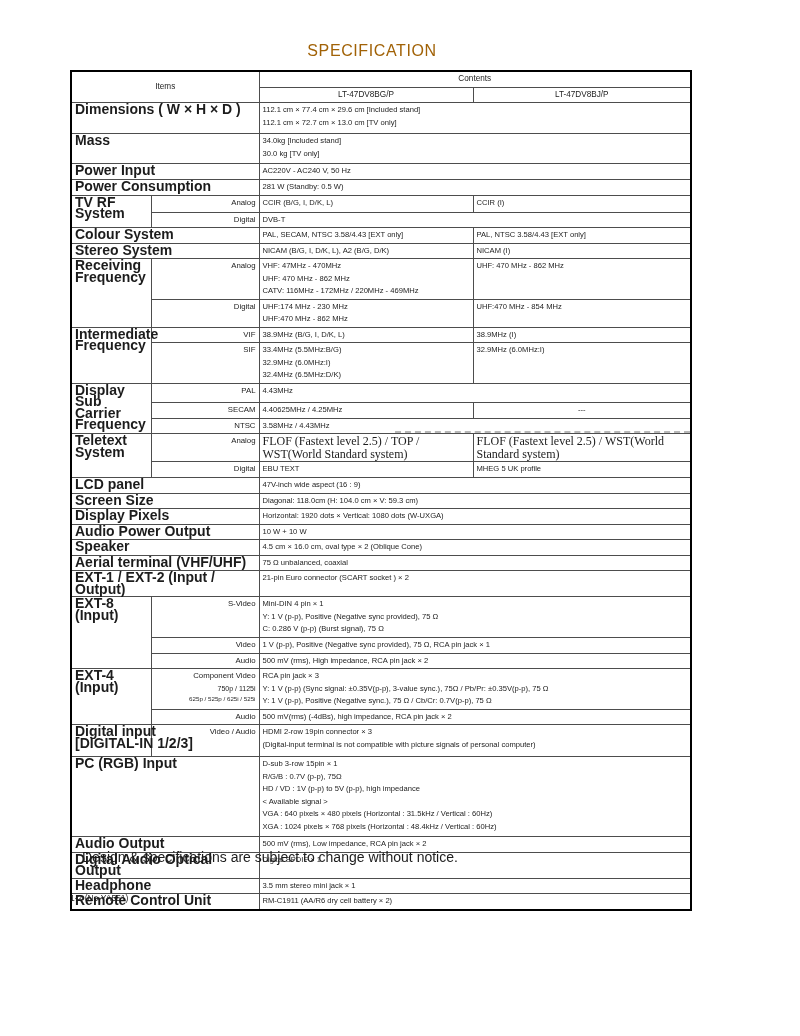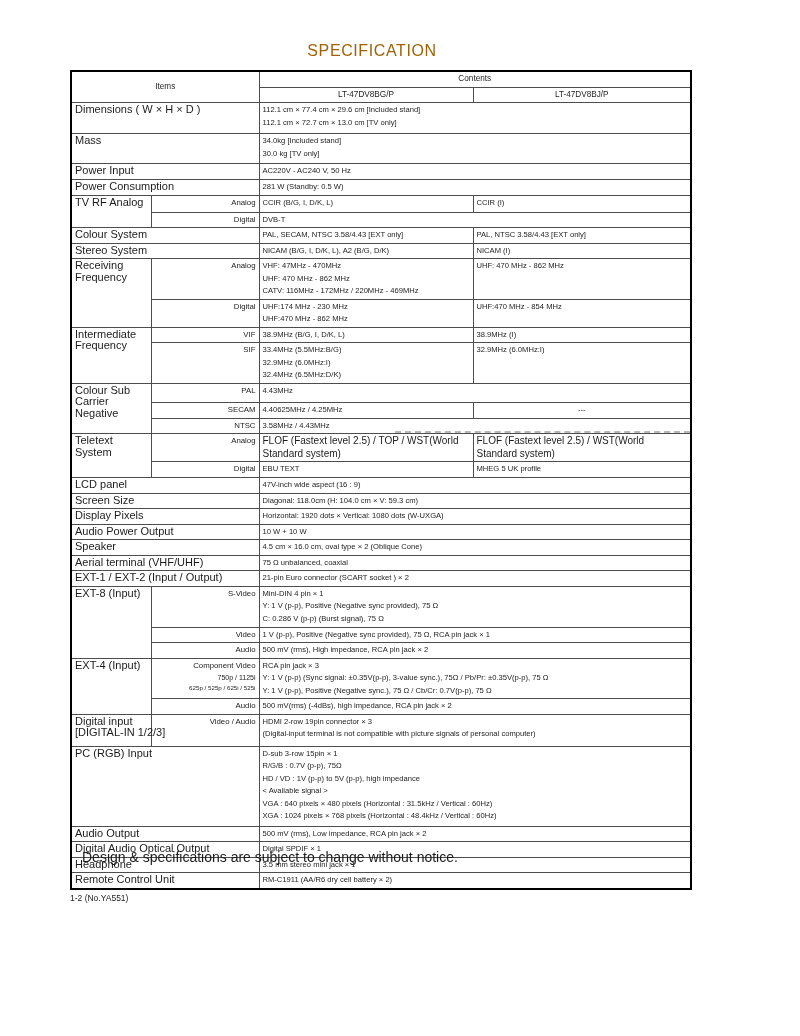--- a/index.html
+++ b/index.html
@@ -17,26 +17,26 @@
   .wm-dash { position:absolute; left:395px; top:431px; width:295px; height:0;
              border-top:2px dashed #b8b8b8; z-index:0; }
 
   table.spec { position:absolute; left:70px; top:70px; z-index:1; width:620px;
                border-collapse:collapse; table-layout:fixed; background:transparent;
                border:2px solid #000; }
   td { border:1px solid #4d4d4d; vertical-align:top; padding:1px 3px;
        font-size:7.6px; line-height:12.5px; overflow:visible; }
   td div { white-space:nowrap; }
   .hdr td { text-align:center; vertical-align:middle; font-size:8.2px; }
-  .lbl { font-size:11px; line-height:11.5px; }
+  .lbl { font-size:14px; line-height:11.5px;font-weight:bold; }
   .sub { text-align:right; font-size:7.8px; }
   .sub .s1 { font-size:7px; line-height:11px; }
   .sub .s2 { font-size:6.2px; line-height:10px; color:#2a2a2a; }
   .ctr { text-align:center; }
-  .fs7 { font-size:10px; }
+  .fs7 { font-size:12px;font-family:Liberation Serif, serif; }
   tr.g > td { border-top:1.8px solid #000; }
 
   .footnote { position:absolute; left:82px; top:849px; font-size:14px; z-index:1; }
   .pagenum  { position:absolute; left:70px; top:893px; font-size:8.5px; z-index:1; }
 </style>
 </head>
 <body>
 
 <div class="page">
 
@@ -79,21 +79,21 @@
     <tr class="g" style="height:15px">
       <td colspan="2" class="lbl">Power Input</td>
       <td colspan="2">AC220V - AC240 V, 50 Hz</td>
     </tr>
     <tr class="g" style="height:16px">
       <td colspan="2" class="lbl">Power Consumption</td>
       <td colspan="2">281 W (Standby: 0.5 W)</td>
     </tr>
 
     <tr class="g" style="height:17px">
-      <td rowspan="2" class="lbl">TV RF Analog</td>
+      <td rowspan="2" class="lbl">TV RF System</td>
       <td class="sub">Analog</td>
       <td>CCIR (B/G, I, D/K, L)</td>
       <td>CCIR (I)</td>
     </tr>
     <tr style="height:14px">
       <td class="sub">Digital</td>
       <td colspan="2">DVB-T</td>
     </tr>
 
     <tr class="g" style="height:15px">
@@ -136,21 +136,21 @@
       <td class="sub">SIF</td>
       <td>
         <div>33.4MHz (5.5MHz:B/G)</div>
         <div>32.9MHz (6.0MHz:I)</div>
         <div>32.4MHz (6.5MHz:D/K)</div>
       </td>
       <td>32.9MHz (6.0MHz:I)</td>
     </tr>
 
     <tr class="g" style="height:19px">
-      <td rowspan="3" class="lbl">Colour Sub Carrier Negative</td>
+      <td rowspan="3" class="lbl">Display Sub Carrier Frequency</td>
       <td class="sub">PAL</td>
       <td colspan="2">4.43MHz</td>
     </tr>
     <tr style="height:16px">
       <td class="sub">SECAM</td>
       <td>4.40625MHz / 4.25MHz</td>
       <td class="ctr">---</td>
     </tr>
     <tr style="height:15px">
       <td class="sub">NTSC</td>

